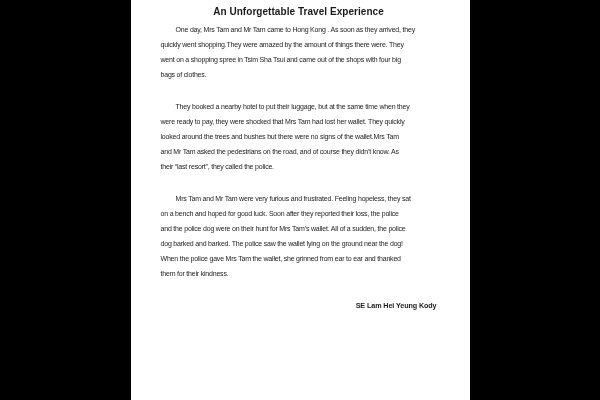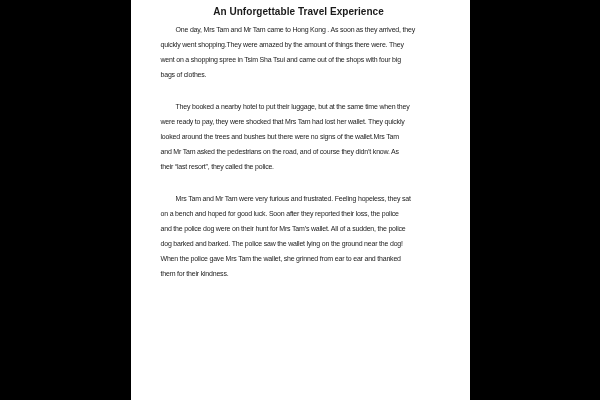--- a/index.html
+++ b/index.html
@@ -64,14 +64,15 @@
 were ready to pay, they were shocked that Mrs Tam had lost her wallet. They quickly
 looked around the trees and bushes but there were no signs of the wallet.Mrs Tam
 and Mr Tam asked the pedestrians on the road, and of course they didn’t know. As
 their “last resort”, they called the police.</div>
     <div class="para">Mrs Tam and Mr Tam were very furious and frustrated. Feeling hopeless, they sat
 on a bench and hoped for good luck. Soon after they reported their loss, the police
 and the police dog were on their hunt for Mrs Tam’s wallet. All of a sudden, the police
 dog barked and barked. The police saw the wallet lying on the ground near the dog!
 When the police gave Mrs Tam the wallet, she grinned from ear to ear and thanked
 them for their kindness.</div>
+    <div class="byline">SE Lam Hei Yeung Kody</div>
   </div>
 </div>
 
 </body></html>

